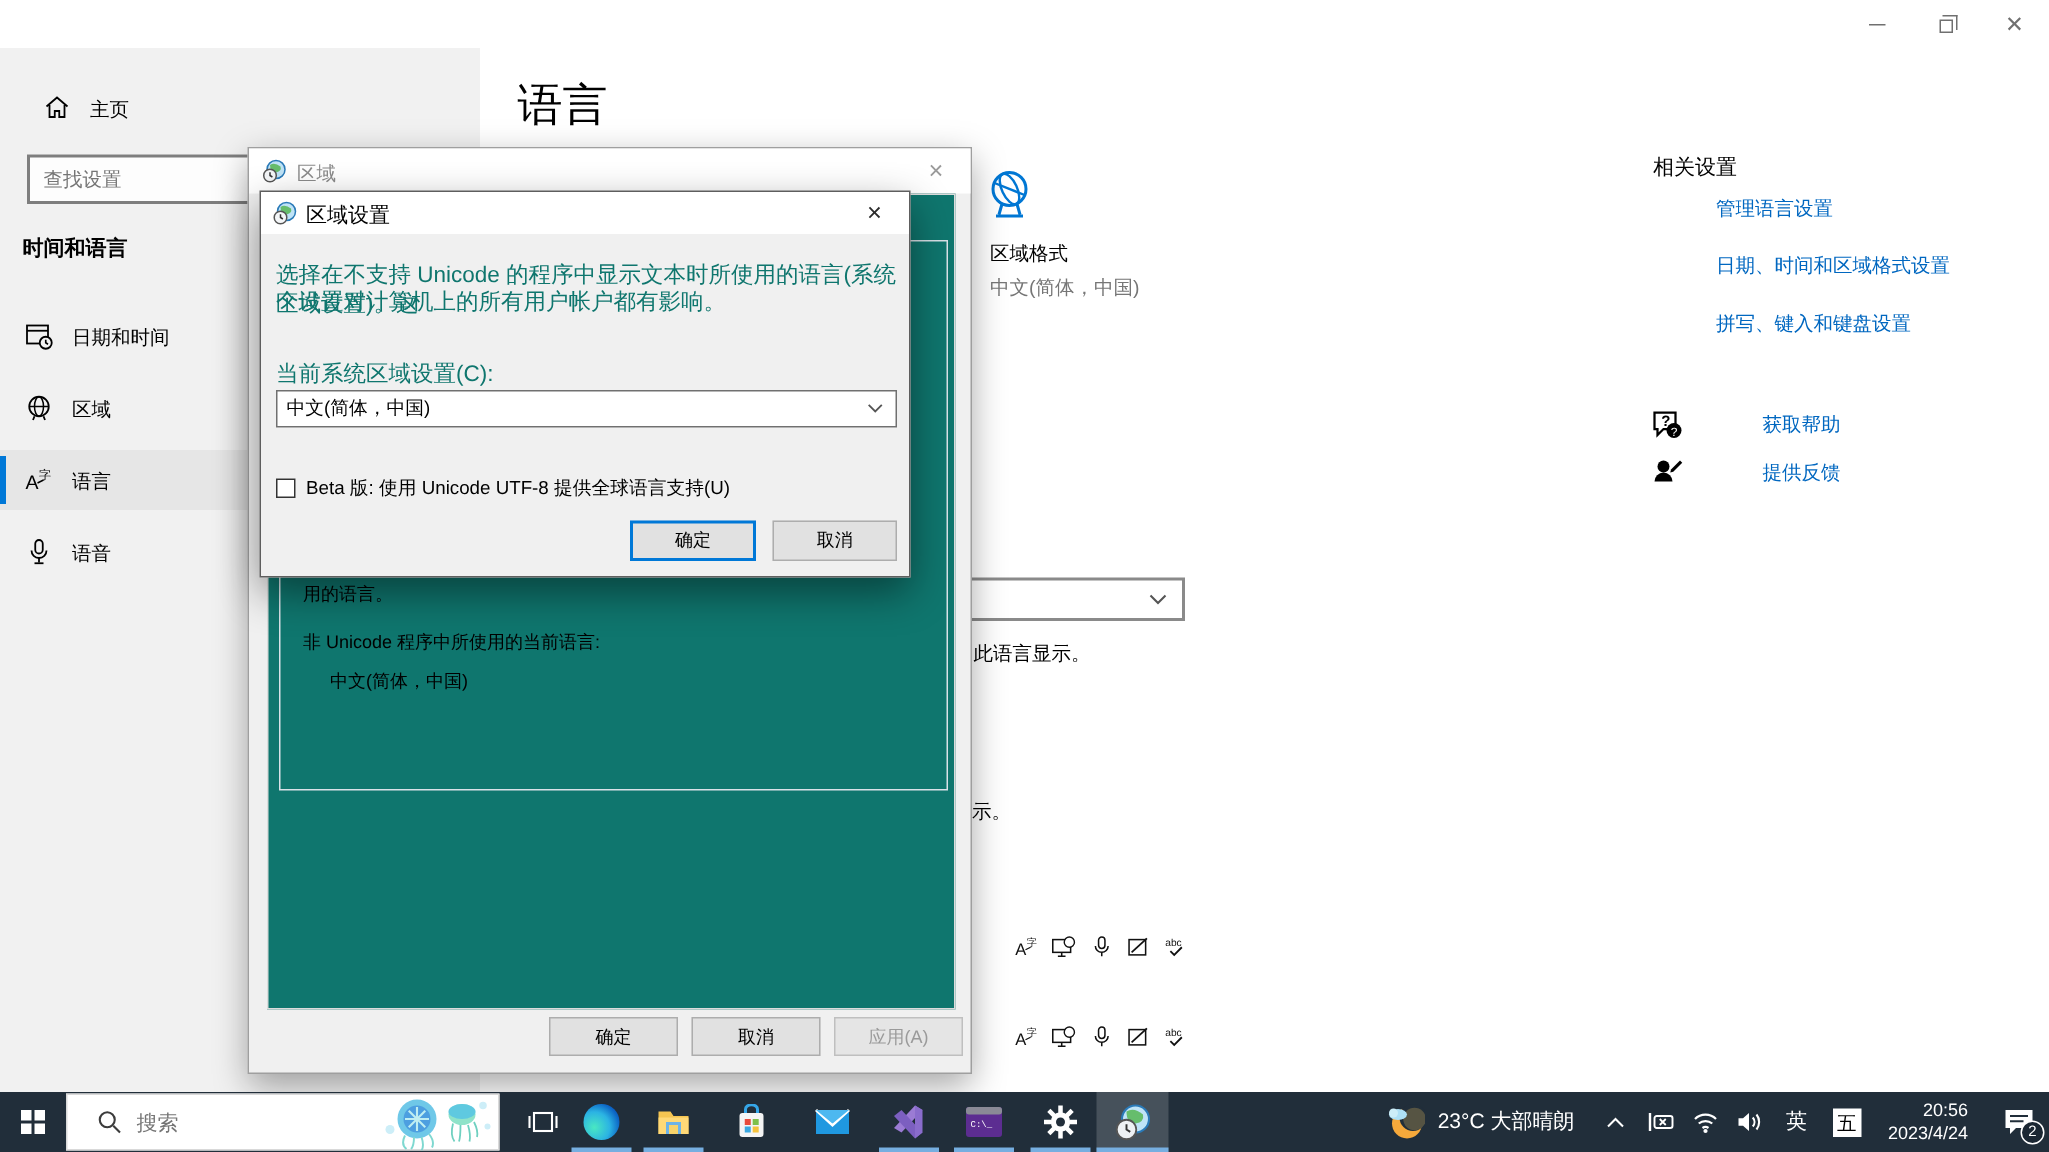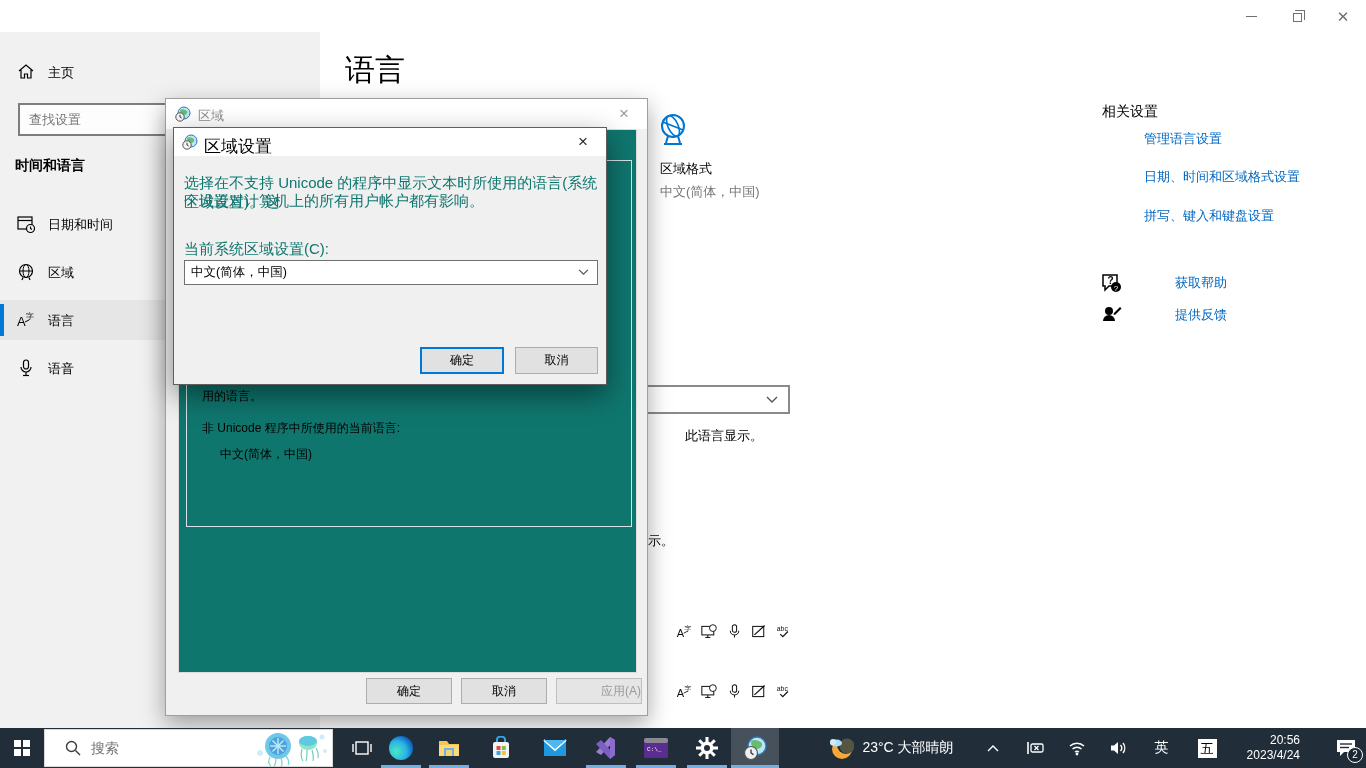--- a/index.html
+++ b/index.html
@@ -12,40 +12,40 @@
   .back-arrow { left:13px; top:5px; font-size:17px; color:#333; width:30px; height:22px; text-align:center; cursor:pointer; }
   .app-title { left:60px; top:8px; font-size:13px; color:#000; }
   .win-controls { right:0; top:0; height:32px; display:flex; }
   .win-btn { width:46px; height:32px; display:flex; align-items:center; justify-content:center; color:#707070; }
   .glyph-min { width:11px; height:1px; background:#707070; }
   .glyph-restore { width:9px; height:9px; border:1px solid #707070; position:relative; background:#fff; margin-top:2px; }
   .glyph-restore:before { content:""; position:absolute; left:1px; top:-4px; width:9px; height:9px; border:1px solid #707070; border-bottom:none; border-left:none; }
   .glyph-close { font-size:15px; line-height:1; }
 
   .sidebar { left:0; top:0; width:320px; height:728px; background:#f1f1f1; z-index:1; }
-  .side-home { left:0; top:56px; width:261px; height:34px; }
+  .side-home { left:12px; top:56px; width:261px; height:34px; }
   .side-home .lbl { position:absolute; left:48px; top:8px; font-size:13px; color:#000; }
   .side-search { left:18px; top:103px; width:230px; height:33px; background:#fdfdfd; border:2px solid #7e7e7e; }
   .side-search input { width:100%; height:100%; border:none; background:transparent; font-size:13px; padding-left:9px; color:#333; font-family:inherit; outline:none; }
   .side-section { left:15px; top:157px; font-size:14px; font-weight:bold; color:#000; }
   .nav-item { left:0; width:320px; height:40px; }
   .nav-item .ico { position:absolute; left:16px; top:10px; width:20px; height:20px; }
   .nav-item .lbl { position:absolute; left:48px; top:12px; font-size:13px; color:#000; }
   .nav-sel { background:#e6e6e6; }
   .nav-accent { position:absolute; left:0; top:4px; width:4px; height:32px; background:#0078d7; }
 
   .page-title { left:345px; top:50px; font-size:30px; font-weight:400; color:#000; }
 
   .card-region-format { left:658px; top:112px; width:200px; }
   .card-region-format .t { position:absolute; left:2px; top:48px; font-size:13px; color:#000; }
   .card-region-format .v { position:absolute; left:2px; top:71px; font-size:13px; color:#767676; }
 
   .bg-dropdown { left:598px; top:385px; width:192px; height:29px; background:#fff; border:2px solid #8a8a8a; }
   .bg-dropdown svg { position:absolute; right:10px; top:9px; }
-  .bg-frag1 { left:685px; top:427px; font-size:13px; color:#000;font-family:Liberation Mono, monospace; }
+  .bg-frag1 { left:649px; top:427px; font-size:13px; color:#000;font-family:Liberation Mono, monospace; }
   .bg-frag2 { left:648px; top:532px; font-size:13px; color:#000; }
   .cap-row { display:flex; gap:8px; }
   .cap-row svg { display:block; }
 
   .related-h { left:1102px; top:103px; font-size:14px; color:#000; }
   .rlink { font-size:13px; color:#0067c0; cursor:pointer;margin-left:42px; }
   .hlink-ico { width:22px; height:22px; }
 
   
   .dlg-region { left:165px; top:98px; width:483px; height:618px; background:#f0f0f0; border:1px solid #9f9f9f; box-shadow:0 8px 22px rgba(0,0,0,.35); z-index:10; }
@@ -53,26 +53,26 @@
   .dlg-tb .dico { position:absolute; left:9px; top:7px; }
   .dlg-tb .dtitle { position:absolute; left:32px; top:8px; font-size:13px; }
   .inactive-title { color:#8b8b8b; }
   .dlg-close { position:absolute; right:10px; top:5px; font-size:17px; color:#9a9a9a; width:26px; text-align:center; cursor:pointer; }
   .tabpage { position:absolute; left:12px; top:30px; width:459px; height:544px; background:#0f766e; border:1px solid #dcdcdc; }
   .groupbox { position:absolute; left:7px; top:30px; width:446px; height:367px; border:1px solid #d9e2e8; }
   .dtext { position:absolute; font-size:12px; color:#000; }
   .uac-btn { position:absolute; left:244px; top:341px; width:173px; height:28px; background:#e7e7e7; border:1px solid #b4b4b4; display:flex; align-items:center; justify-content:center; gap:5px; font-size:12px; color:#000; cursor:pointer; }
   .dlg-btnrow { position:absolute; left:0; bottom:0; width:100%; height:44px; }
   .cbtn { position:absolute; top:7px; width:86px; height:26px; background:#e1e1e1; border:1px solid #adadad; font-size:12px; color:#000; text-align:center; line-height:24px; cursor:pointer; }
-  .cbtn.disabled { color:#9a9a9a; background:#e5e5e5; border-color:#bfbfbf;text-align:right; }
+  .cbtn.disabled { color:#9a9a9a; background:#e5e5e5; border-color:#bfbfbf; }
 
   .dlg-regset { left:173px; top:127px; width:434px; height:258px; background:#f0f0f0; border:1px solid #5e5e5e; box-shadow:0 10px 26px rgba(0,0,0,.45); z-index:20; }
   .dlg-regset .dtb { position:absolute; left:0; top:0; right:0; height:28px; background:#fff; }
   .dlg-regset .dico { position:absolute; left:8px; top:6px; }
-  .dlg-regset .dtitle { position:absolute; left:30px; top:7px; font-size:17px; color:#000; }
+  .dlg-regset .dtitle { position:absolute; left:30px; top:7px; font-size:14px; color:#000; }
   .dlg-regset .dlg-close { color:#2b2b2b; top:4px; }
   .desc { position:absolute; left:10px; font-size:15px; color:#0f766e; }
   .combo { position:absolute; left:10px; top:132px; width:414px; height:25px; background:#fff; border:1px solid #707070; font-size:12.5px; color:#000; line-height:23px; padding-left:6px; cursor:pointer; }
   .combo svg { position:absolute; right:8px; top:8px; }
   .chk-row { position:absolute; left:10px; top:189px; display:flex; align-items:center; gap:7px; }
   .chk-box { width:13px; height:13px; background:#fff; border:1px solid #333; }
   .chk-lbl { font-size:12.5px; color:#000; }
   .mbtn { position:absolute; top:219px; height:27px; background:#e1e1e1; border:1px solid #adadad; font-size:12px; text-align:center; line-height:25px; cursor:pointer; }
   .mbtn.focused { border:2px solid #0078d7; line-height:23px; }
 
@@ -82,21 +82,21 @@
   .winlogo { width:16px; height:16px; display:grid; grid-template-columns:7px 7px; grid-template-rows:7px 7px; gap:2px; }
   .winlogo div { background:#fff; }
   .tb-search { left:44px; top:1px; width:289px; height:38px; background:#fff; border:1px solid #d9d9d9; display:flex; align-items:center; cursor:text; }
   .tb-search input { border:none; outline:none; font-size:14px; color:#444; width:150px; background:transparent; font-family:inherit; }
   .tb-search .mag { margin:0 10px 0 20px; }
   .tb-search .art { position:absolute; right:2px; top:1px; }
   .tb-taskview { left:340px; top:0; width:44px; height:40px; display:flex; align-items:center; justify-content:center; cursor:pointer; }
   .tb-app { top:0; width:46px; height:40px; display:flex; align-items:center; justify-content:center; cursor:pointer; }
   .tb-underline { position:absolute; bottom:0; height:3px; background:#76aee0; }
   .tb-active-slot { left:731px; top:0; width:48px; height:40px; background:rgba(255,255,255,.17); }
-  .tb-right { right:0; top:0; height:40px; display:flex; align-items:center; gap:16px; color:#fff; }
+  .tb-right { right:0; top:0; height:40px; display:flex; align-items:center; gap:4px; color:#fff; }
   .weather { display:flex; align-items:center; gap:8px; padding-right:10px; cursor:pointer; }
   .weather .wt { font-size:14px; color:#fff; white-space:nowrap; }
   .tray-i { width:26px; height:40px; display:flex; align-items:center; justify-content:center; cursor:pointer; }
   .lang-en { font-size:14px; color:#fff; width:28px; text-align:center; cursor:pointer; }
   .ime-box { width:19px; height:19px; background:#fff; color:#000; font-size:13px; text-align:center; line-height:19px; margin:0 6px; cursor:pointer; }
   .clock { text-align:right; font-size:12px; line-height:15px; color:#fff; padding:0 10px 0 8px; cursor:pointer; white-space:nowrap; }
   .notif { position:relative; width:40px; height:40px; display:flex; align-items:center; justify-content:center; cursor:pointer; }
   .notif .badge { position:absolute; right:3px; bottom:5px; width:16px; height:16px; border-radius:50%; background:#1b2733; border:1px solid #fff; color:#fff; font-size:10px; text-align:center; line-height:14px; }
 </style>
 </head>
@@ -300,20 +300,24 @@
     <span class="dlg-close">×</span>
   </div>
   <div class="desc" style="top:46px;">选择在不支持 Unicode 的程序中显示文本时所使用的语言(系统区域设置)。这</div>
   <div class="desc" style="top:64px;">个设置对计算机上的所有用户帐户都有影响。</div>
   <div class="desc" style="top:112px;">当前系统区域设置(C):</div>
   <div class="combo">
     <span>中文(简体，中国)</span>
     <svg width="11" height="7" viewBox="0 0 12 8">
         <path d="M1 1 L6 6 L11 1" fill="none" stroke="#555" stroke-width="1.4"></path>
       </svg>
+  </div>
+  <div class="chk-row">
+    <div class="chk-box"></div>
+    <span class="chk-lbl">Beta 版: 使用 Unicode UTF-8 提供全球语言支持(U)</span>
   </div>
   <div class="mbtn focused" style="left:246px;width:84px;">确定</div>
   <div class="mbtn" style="left:341px;width:83px;">取消</div>
 </div>
 
 <div class="abs taskbar">
   <div class="abs tb-start">
     <div class="winlogo">
         <div></div>
         <div></div>

